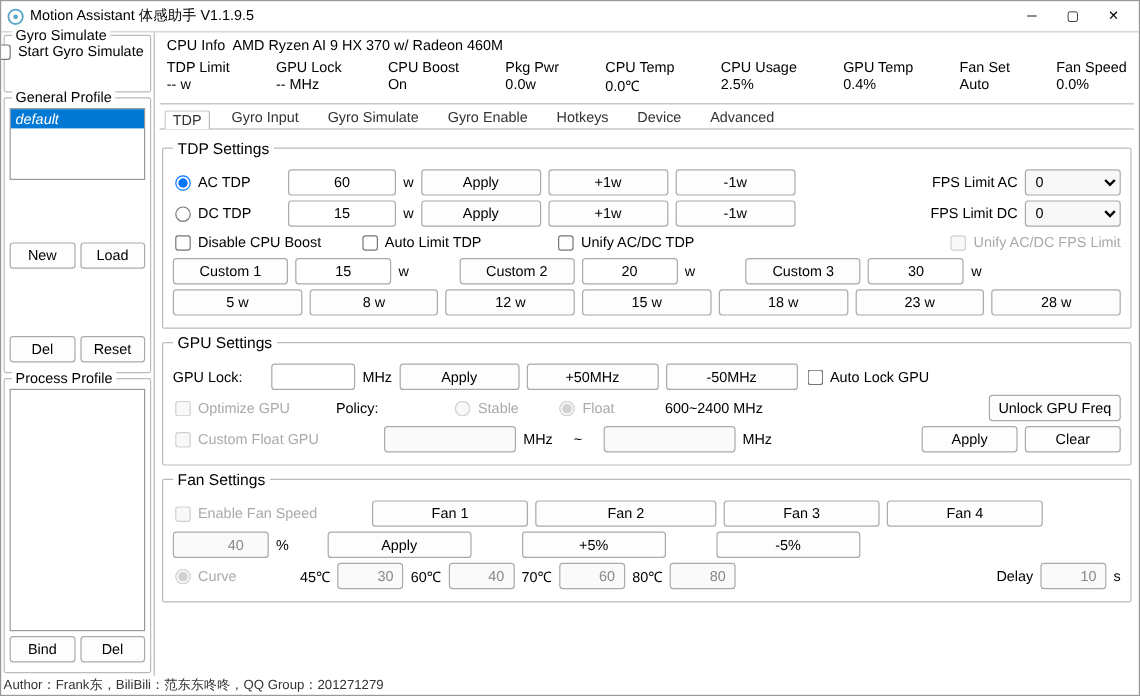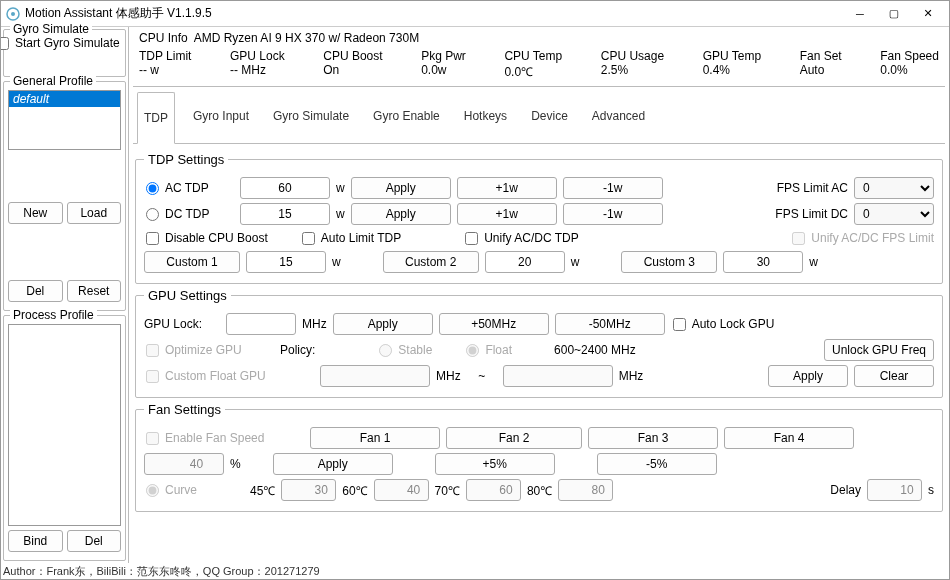--- a/index.html
+++ b/index.html
@@ -19,21 +19,21 @@
 .list-item.selected { background: #0078d4; color: #fff; font-style: italic; }
 .btnrow { display: flex; gap: 4px; margin: 4px 0; }
 .btn { border: 1px solid #aaa; border-radius: 3px; background: #fdfdfd; padding: 3px 0; text-align: center; flex: 1; cursor: pointer; font-size: 12px; }
 .rightcol { flex: 1; display: flex; flex-direction: column; padding: 2px 4px; overflow: hidden; }
 .cpuinfo-row { display: flex; align-items: center; padding: 2px 6px; gap: 6px; font-size: 13px; }
 .stats-row { display: flex; justify-content: space-between; padding: 2px 6px 6px; border-bottom: 1px solid #bbb; }
 .stat { text-align: left; font-size: 12px; }
 .stat .label { font-size: 12px; }
 .stat .value { font-size: 12px; }
 .tabs { display: flex; border-bottom: 1px solid #bbb; padding: 4px 4px 0; gap: 12px; font-size: 13px; }
-.tab { padding: 18px 6px; cursor: pointer; color: #333; text-align: center; }
+.tab { padding: 0 6px; cursor: pointer; color: #333; text-align: center; }
 .tab.active { border: 1px solid #bbb; border-bottom: 1px solid #fff; border-radius: 2px 2px 0 0; background: #fff; position: relative; top: 1px; }
 .tabbody { flex: 1; overflow: auto; padding: 4px 2px; }
 fieldset { border: 1px solid #bbb; border-radius: 2px; margin: 4px 0; padding: 6px 8px; }
 legend { padding: 0 4px; font-size: 13px; }
 .row { display: flex; align-items: center; gap: 6px; margin: 4px 0; flex-wrap: nowrap; }
 .inp { border: 1px solid #aaa; border-radius: 3px; background: #fff; padding: 3px 4px; text-align: center; font-size: 12px; }
 .inp.readonly { background: #fafafa; color: #888; padding-left: 29px; }
 .lbl { font-size: 12px; }
 .sel { border: 1px solid #aaa; border-radius: 3px; background: #f8f8f8; padding: 2px 4px; width: 50px; height: 22px; }
 .radio, .checkbox { margin: 0 2px; }
@@ -91,21 +91,21 @@
       <div class="btnrow">
         <div class="btn">Bind</div>
         <div class="btn">Del</div>
       </div>
     </div>
   </div>
 
   <div class="rightcol">
     <div class="cpuinfo-row">
       <span>CPU Info</span>
-      <span>AMD Ryzen AI 9 HX 370 w/ Radeon 730M</span>
+      <span>AMD Ryzen AI 9 HX 370 w/ Radeon 460M</span>
     </div>
     <div class="stats-row" id="stats-row">
         <div class="stat">
           <div class="label">TDP Limit</div>
           <div class="value">-- w</div>
         </div>
         <div class="stat">
           <div class="label">GPU Lock</div>
           <div class="value">-- MHz</div>
         </div>
@@ -213,20 +213,29 @@
           <div style="width:30px;"></div>
           <div class="btn" style="width:96px;flex:none;">Custom 2</div>
           <input class="inp" style="width: 80px;" value="20">
           <span class="lbl">w</span>
           <div style="width:30px;"></div>
           <div class="btn" style="width:96px;flex:none;">Custom 3</div>
           <input class="inp" style="width: 80px;" value="30">
           <span class="lbl">w</span>
         </div>
 
+        <div class="row" id="presets-row">
+            <div class="btn" style="flex: 1 1 0%;">5 w</div>
+            <div class="btn" style="flex: 1 1 0%;">8 w</div>
+            <div class="btn" style="flex: 1 1 0%;">12 w</div>
+            <div class="btn" style="flex: 1 1 0%;">15 w</div>
+            <div class="btn" style="flex: 1 1 0%;">18 w</div>
+            <div class="btn" style="flex: 1 1 0%;">23 w</div>
+            <div class="btn" style="flex: 1 1 0%;">28 w</div>
+          </div>
       </fieldset>
 
       <fieldset>
         <legend>GPU Settings</legend>
         <div class="row">
           <span class="lbl" style="width:76px;">GPU Lock:</span>
           <input class="inp" style="width: 70px;">
           <span class="lbl">MHz</span>
           <div class="btn" style="width:100px;flex:none;">Apply</div>
           <div class="btn" style="width:110px;flex:none;">+50MHz</div>
@@ -274,21 +283,21 @@
       </fieldset>
 
       <fieldset>
         <legend>Fan Settings</legend>
         <div class="row">
           <label class="chk-label disabled" style="width:160px;">
               <input type="checkbox" disabled="" class="checkbox" style="">
               <span>Enable Fan Speed</span>
             </label>
           <div class="btn" style="width:130px;flex:none;">Fan 1</div>
-          <div class="btn" style="width:136px;flex:none;">Fan 2</div>
+          <div class="btn" style="width:151px;flex:none;">Fan 2</div>
           <div class="btn" style="width:130px;flex:none;">Fan 3</div>
           <div class="btn" style="width:130px;flex:none;">Fan 4</div>
         </div>
         <div class="row">
           <input class="inp readonly" style="width: 80px;" disabled="" value="40">
           <span class="lbl">%</span>
           <div style="width:20px;"></div>
           <div class="btn" style="width:120px;flex:none;">Apply</div>
           <div style="width:30px;"></div>
           <div class="btn" style="width:120px;flex:none;">+5%</div>

